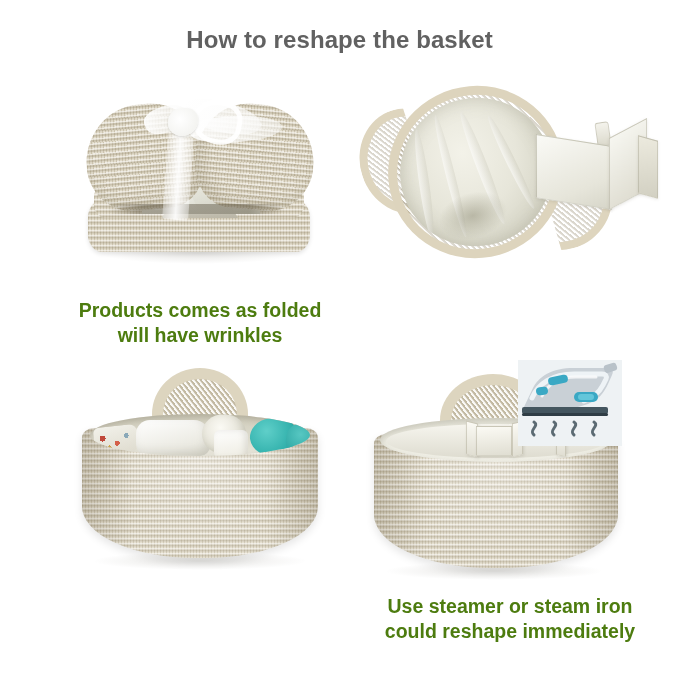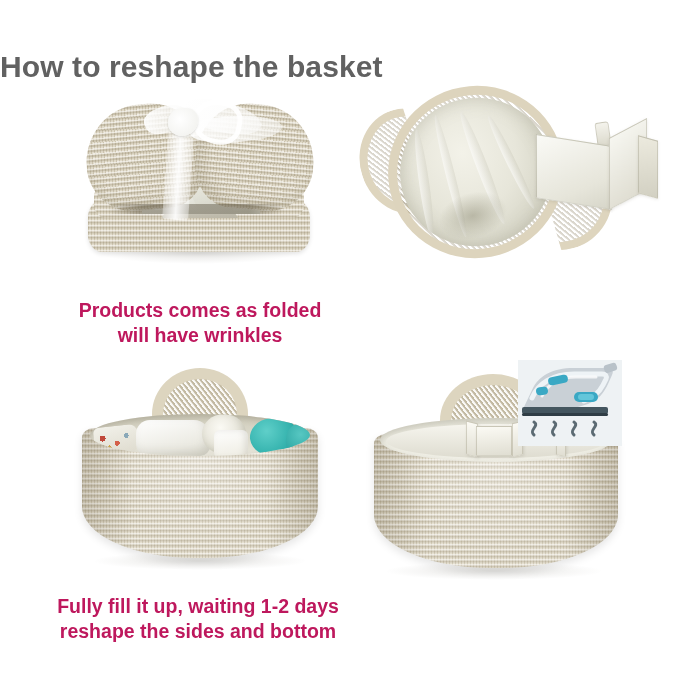--- a/index.html
+++ b/index.html
@@ -20,44 +20,43 @@
     width: 679px;
     height: 679px;
     background: #ffffff;
   }
 
   
   .page-title {
     position: absolute;
     left: 0; top: 26px;
     width: 679px;
-    text-align: left;
-    font-size: 30px;
+    text-align: center;
+    font-size: 24px;
     font-weight: bold;
     letter-spacing: 0.1px;
     color: #616161;
-    margin-top: 24px;
   }
 
   
   .step {
     position: absolute;
   }
   .step-media {
     position: relative;
     width: 100%;
     height: 100%;
   }
   .caption {
     position: absolute;
     text-align: center;
     font-size: 19.5px;
     font-weight: bold;
     line-height: 25px;
-    color: #be185d;
+    color: #4d7c0f;
     white-space: pre-line;
   }
 
   
   #step1 { left: 78px;  top: 82px;  width: 245px; height: 180px; }
   #step2 { left: 360px; top: 84px;  width: 292px; height: 178px; }
   #step3 { left: 74px;  top: 366px; width: 252px; height: 206px; }
   #step4 { left: 368px; top: 360px; width: 256px; height: 212px; }
 
   #cap1 { left: 40px;  top: 298px; width: 320px; }
@@ -418,22 +417,20 @@
       <div id="s3-open">
         <div class="s3-item it-pattern"></div>
         <div class="s3-item it-diaper"></div>
         <div class="s3-item it-round"></div>
         <div class="s3-item it-bottle"></div>
         <div class="s3-item it-teal1"></div>
         <div class="s3-item it-teal2"></div>
       </div>
     </div>
   </div>
-  <div class="caption" id="cap3">Fully fill it up, waiting 1-2 days
-reshape the sides and bottom</div>
 
   <div class="step" id="step4">
     <div class="step-media basket">
       <div class="ground-shadow" style="left:16px; top:202px; width:220px; height:18px;"></div>
       <div class="bk-handle rope-cord" id="s4-handle"></div>
       <div class="bk-body rope" id="s4-body"></div>
       <div id="s4-open">
         <div class="s4-lining"></div>
         <div class="s4-div d1"></div>
         <div class="s4-div d2"></div>
@@ -462,14 +459,16 @@
           <g stroke="#5c6b73" stroke-width="3" fill="none" stroke-linecap="round">
             <path d="M16 62 C22 66 10 70 16 75"></path>
             <path d="M36 62 C42 66 30 70 36 75"></path>
             <path d="M56 62 C62 66 50 70 56 75"></path>
             <path d="M76 62 C82 66 70 70 76 75"></path>
           </g>
         </svg>
       </div>
     </div>
   </div>
+  <div class="caption" id="cap4">Use steamer or steam iron
+could reshape immediately</div>
 
 </div>
 
 </body></html>

